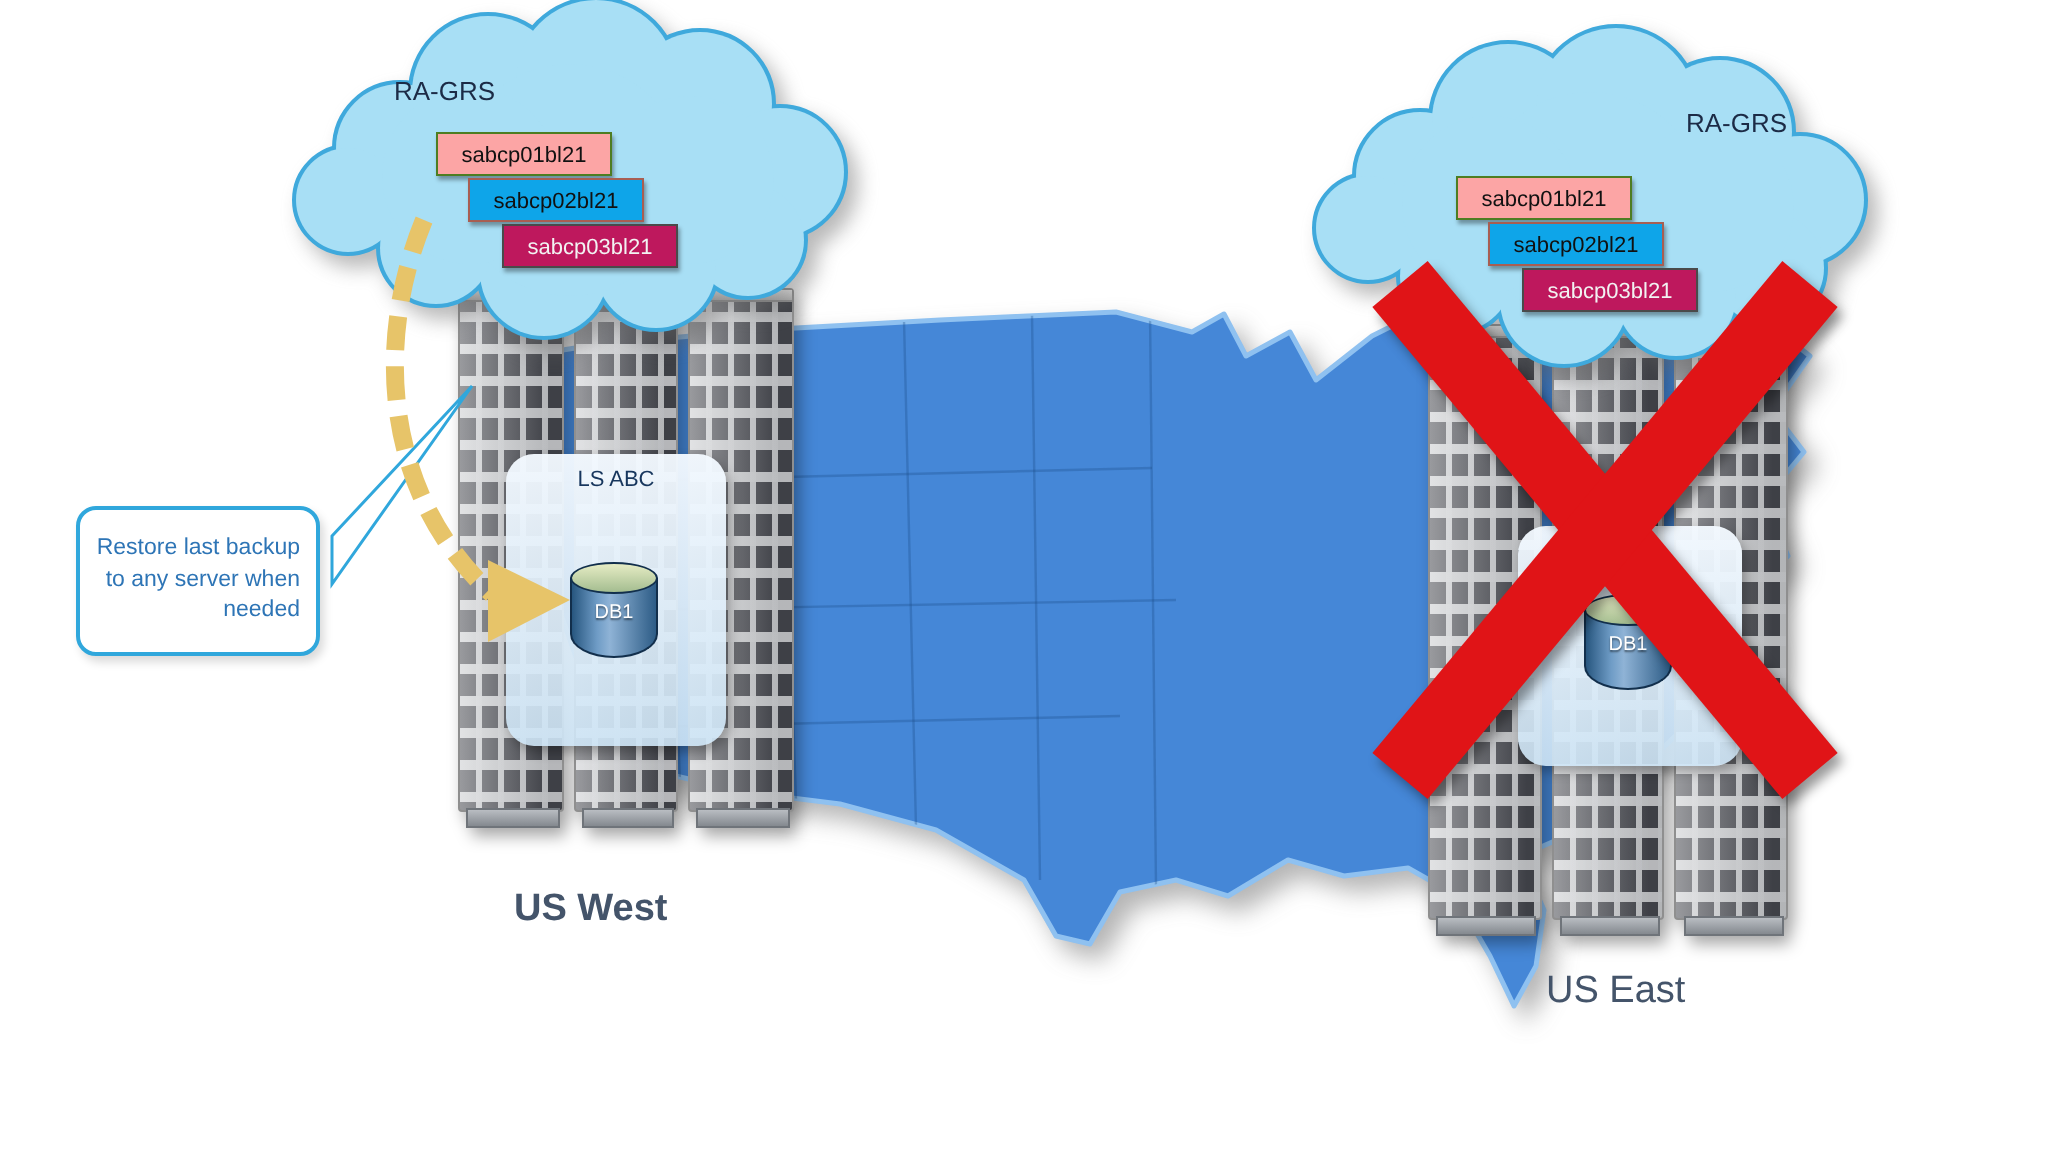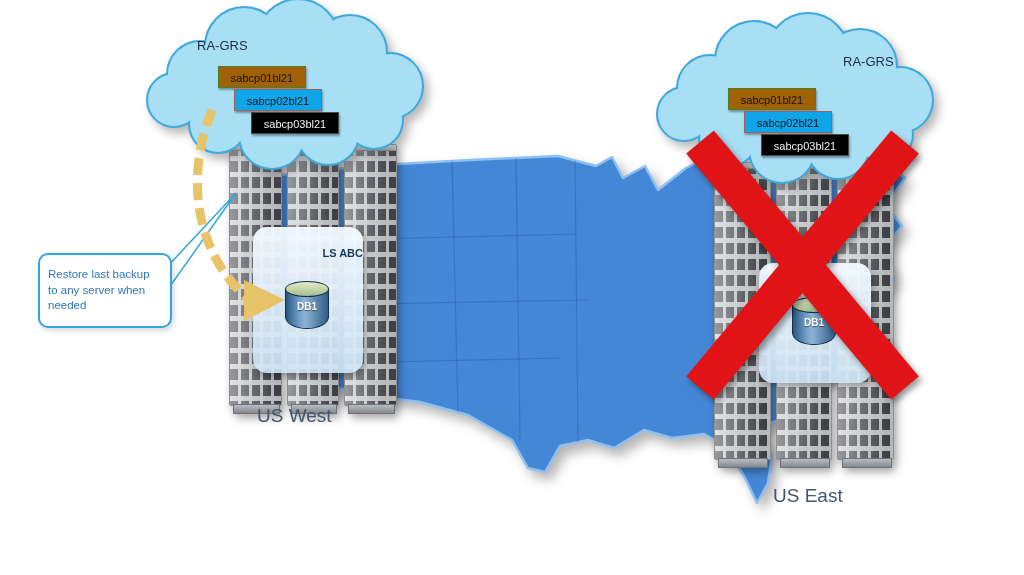--- a/index.html
+++ b/index.html
@@ -37,69 +37,69 @@
   }
 
   
   .ls-panel {
     position:absolute; border-radius:14px;
     background:linear-gradient(180deg, rgba(243,249,255,0.96), rgba(206,229,246,0.90));
     box-shadow:2px 3px 6px rgba(0,0,0,0.30);
   }
   #panel-west { left:253px; top:227px; width:110px; height:146px; }
   #panel-east { left:759px; top:263px; width:112px; height:120px; }
-  .ls-title { margin-top:20px; text-align:right; font-size:11px; font-weight:bold; color:#17365d; }
+  .ls-title { margin-top:7px; text-align:center; font-size:11px; font-weight:normal; color:#17365d; }
 
   
   .db { position:absolute; width:46px; height:54px; }
   #panel-west .db { left:32px; top:54px; }
   #panel-east .db { left:33px; top:34px; }
   .db-top {
     position:absolute; left:0; top:0; width:44px; height:16px; border-radius:50%;
     background:linear-gradient(180deg,#e6ecc4,#a4bd90); border:1.5px solid #122f4c; box-sizing:border-box;
   }
   .db-body {
     position:absolute; left:0; top:8px; width:44px; height:40px; box-sizing:border-box;
     background:linear-gradient(90deg,#27567f,#6f9cc6 30%,#8fb3d6 45%,#2d5c86);
     border:1.5px solid #122f4c; border-top:none;
     border-radius:0 0 22px 22px / 0 0 12px 12px;
   }
   .db-label {
     position:absolute; left:0; top:20px; width:44px; text-align:center;
-    color:#ffffff; font-size:10px; font-weight:bold; text-shadow:0 1px 1px rgba(0,0,0,0.5);
+    color:#ffffff; font-size:10px; font-weight:normal; text-shadow:0 1px 1px rgba(0,0,0,0.5);
   }
 
   
   .chip {
     position:absolute; width:88px; height:22px; line-height:22px; text-align:center;
     font-size:11px; border:1px solid; box-shadow:1px 2px 2px rgba(0,0,0,0.35); box-sizing:border-box;
   }
-  .chip.green  { background:#a16207; border-color:#4e7d22; color:#111111; }
+  .chip.green  { background:#fca5a5; border-color:#4e7d22; color:#111111; }
   .chip.salmon { background:#0ea5e9; border-color:#a85e52; color:#111111; }
-  .chip.gray   { background:#000000; border-color:#4a4a4a; color:#f2f2f2; }
+  .chip.gray   { background:#be185d; border-color:#4a4a4a; color:#f2f2f2; }
   #chip-w1 { left:218px; top:66px; }
   #chip-w2 { left:234px; top:89px; }
   #chip-w3 { left:251px; top:112px; }
   #chip-e1 { left:728px; top:88px; }
   #chip-e2 { left:744px; top:111px; }
   #chip-e3 { left:761px; top:134px; }
 
   
   .cloud-label { position:absolute; font-size:13px; color:#1c2b46; }
   #ragrs-west { left:197px; top:38px; }
   #ragrs-east { left:843px; top:54px; }
   .region-label { position:absolute; font-size:19px; color:#44546a; }
-  #label-west { left:257px; top:405px; }
+  #label-west { left:257px; top:444px;font-weight:bold; }
   #label-east { left:757px; top:485px;margin-left:16px; }
 
   
   .callout {
-    position:absolute; left:38px; top:253px; width:134px; box-sizing:border-box;
+    position:absolute; left:38px; top:253px; width:122px; box-sizing:border-box;
     background:#ffffff; border:2px solid #30a7dc; border-radius:10px;
-    padding:12px 8px; text-align:left; color:#2e75b6; font-size:11.5px; line-height:1.35;
+    padding:12px 8px; text-align:right; color:#2e75b6; font-size:11.5px; line-height:1.35;
     box-shadow:2px 3px 5px rgba(0,0,0,0.15);
   }
 
   
   .cross-shadow { filter: drop-shadow(3px 4px 3px rgba(0,0,0,0.40)); }
 </style>
 </head>
 <body>
 
 <div class="stage">

